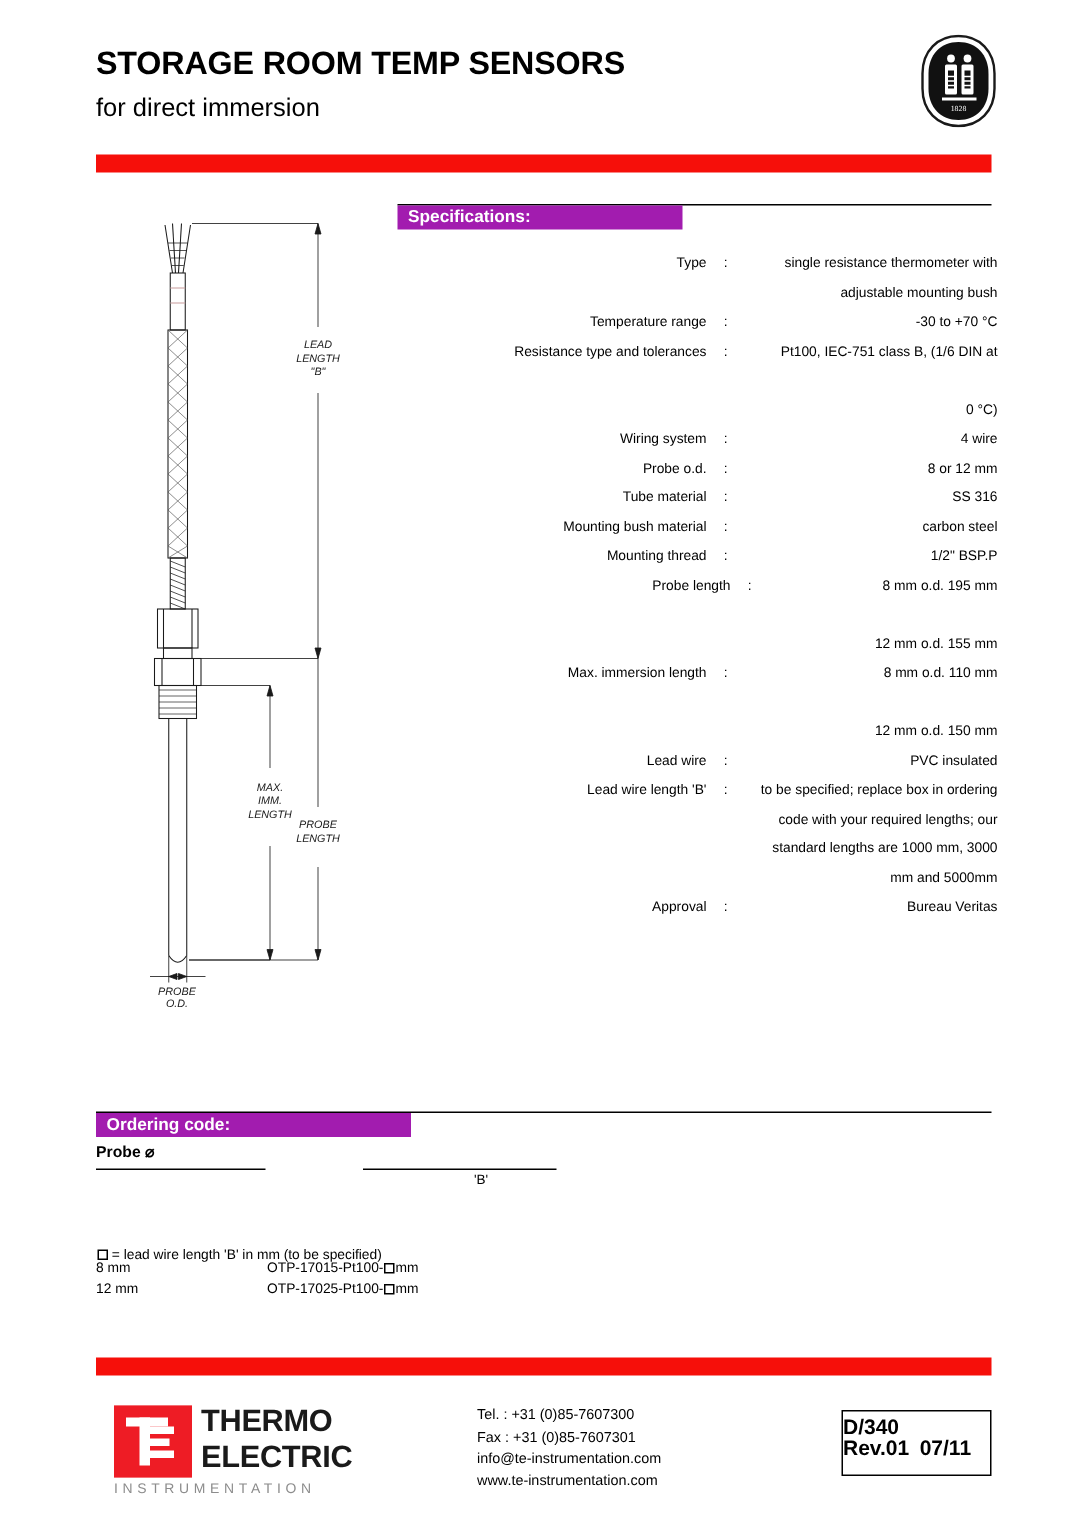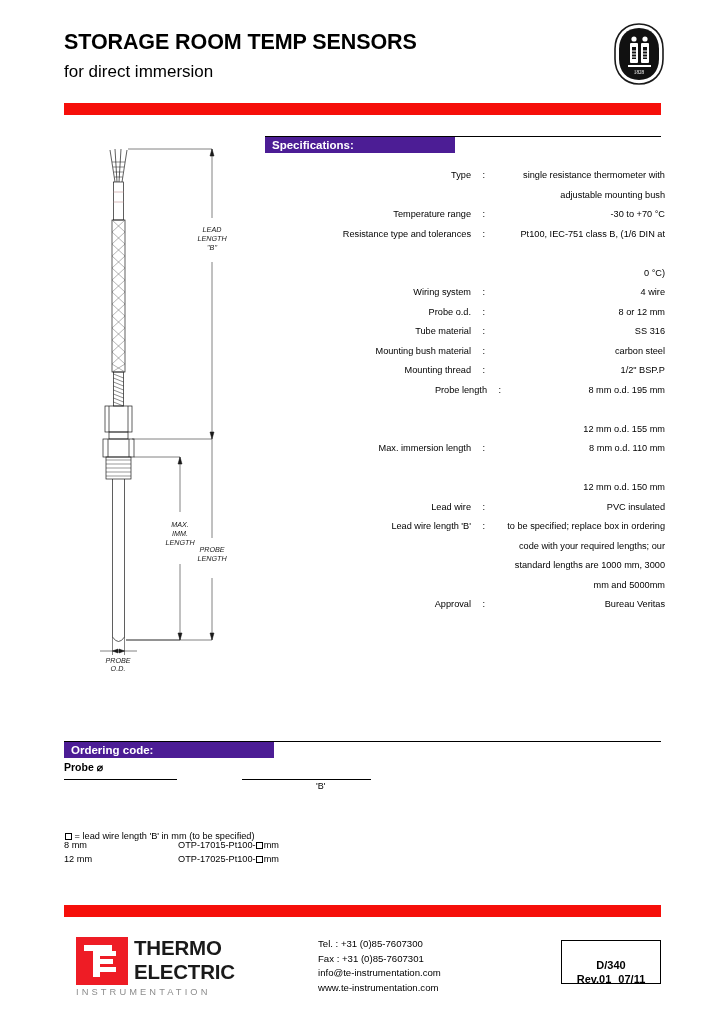--- a/index.html
+++ b/index.html
@@ -69,21 +69,21 @@
     top: 0px;
     height: 1px;
     background: #000;
     width: 100%;
   }
   .sec-head-box {
     position: absolute;
     left: 0;
     top: 1px;
     height: 16px;
-    background: #4c1d95;
+    background: #a21caf;
     color: #ffffff;
     font-size: 11.5px;
     font-weight: bold;
     line-height: 16px;
     padding: 0 6px 0 7px;
     box-sizing: border-box;
     white-space: nowrap;
   }
 
   #spec-head-wrap { left: 265px; top: 136px; width: 396px; }
@@ -234,25 +234,25 @@
   #contact-block div { white-space: nowrap; }
 
   #docbox {
     position: absolute;
     left: 561px;
     top: 940px;
     width: 100px;
     height: 44px;
     border: 1px solid #000;
     box-sizing: border-box;
-    text-align: center;
-    font-size: 11px;
+    text-align: left;
+    font-size: 14px;
     font-weight: bold;
     line-height: 14px;
-    padding-top: 17px;
+    padding-top: 3px;
     box-sizing: border-box;
   }
   #docbox div { white-space: nowrap; }
   .dash-gap { display: inline-block; width: 7px; }
 </style>
 </head>
 <body>
 
 <div id="page">
 

